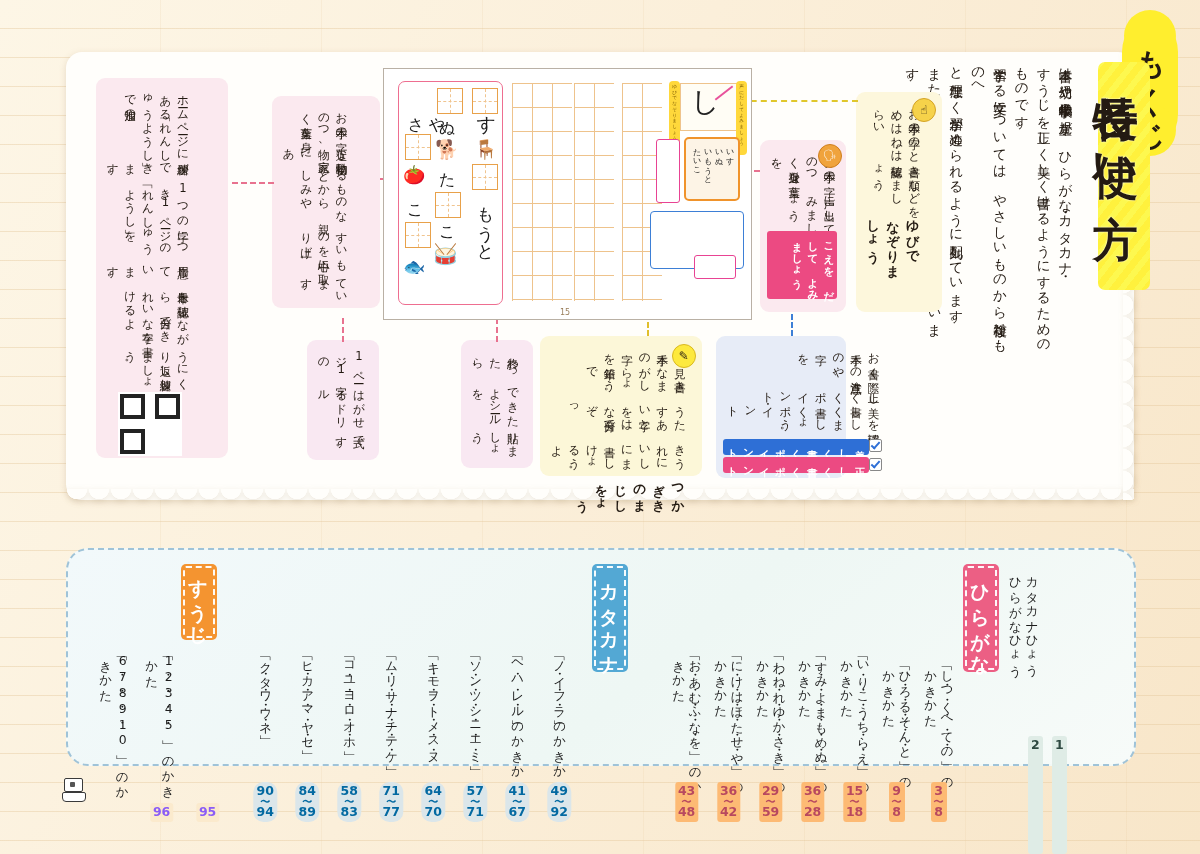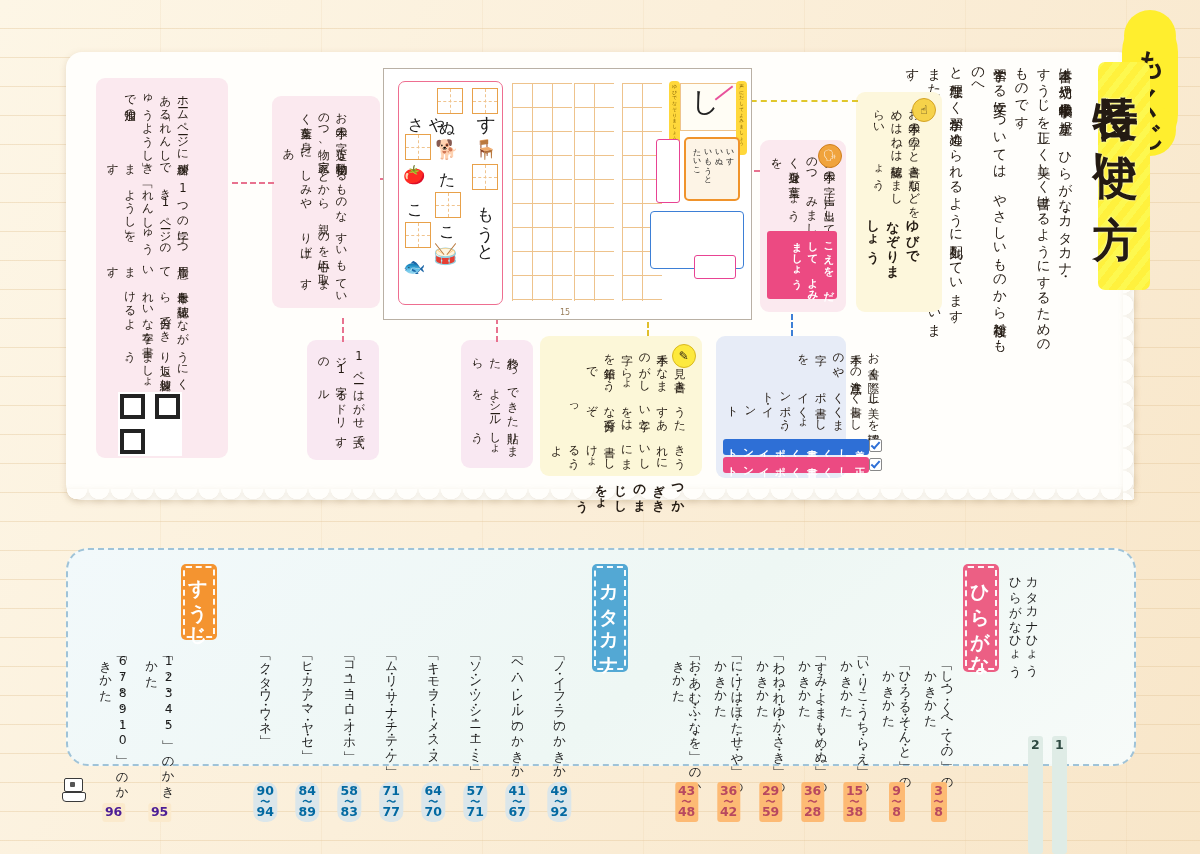--- a/index.html
+++ b/index.html
@@ -146,21 +146,21 @@
   .sec-tag.kata{background:#53a8d4;}
   .sec-tag.suji{background:#f49430;}
 
   .toc-col{position:absolute;bottom:32px;}
   .toc-col .label{font-size:12.4px;line-height:1.34;color:#1d1d1d;letter-spacing:.5px;}
   .pg{position:absolute;bottom:0;left:50%;transform:translateX(-50%);
       font-size:12.5px;font-weight:bold;text-align:center;line-height:1.02;
       padding:3px 3px;border-radius:3px;white-space:nowrap;}
   .pg.h{background:#fdba74;color:#b8485f;margin-top:23px;}
   .pg.k{background:#dbe6ea;color:#0369a1;border-radius:10px;}
-  .pg.s{background:#fbeacd;color:#4c1d95;}
+  .pg.s{background:#fbeacd;color:#8b5cf6;margin-left:48px;}
   .pg.g{background:#dfece6;color:#2f4a42;}
   .pg .tilde{display:block;font-size:10px;line-height:.9;}
 
   
   #chartlabels{position:absolute;right:92px;top:22px;font-size:12.4px;
      line-height:1.35;color:#1d1d1d;letter-spacing:.5px;}
 
   
   #footer{position:absolute;left:62px;top:776px;width:700px;}
   #footer .line{font-size:11.4px;color:#241a12;letter-spacing:.1px;line-height:1.55;}
@@ -393,21 +393,21 @@
   <div class="pg h"><span>3</span><span class="tilde">〜</span><span>8</span></div>
 </div>
 <div class="toc-col" style="left:880px;height:160px;">
   <div class="label vert" style="height:136px;">「ひ・ろ・る・そ・ん・と」
 のかきかた</div>
   <div class="pg h"><span>9</span><span class="tilde">〜</span><span>8</span></div>
 </div>
 <div class="toc-col" style="left:838px;height:170px;">
   <div class="label vert" style="height:148px;">「い・り・こ・う・ち・ら・え」
 のかきかた</div>
-  <div class="pg h"><span>15</span><span class="tilde">〜</span><span>38</span></div>
+  <div class="pg h"><span>15</span><span class="tilde">〜</span><span>18</span></div>
 </div>
 <div class="toc-col" style="left:796px;height:170px;">
   <div class="label vert" style="height:148px;">「す・み・よ・ま・も・め・ぬ」
 のかきかた</div>
   <div class="pg h"><span>36</span><span class="tilde">〜</span><span>28</span></div>
 </div>
 <div class="toc-col" style="left:754px;height:170px;">
   <div class="label vert" style="height:148px;">「わ・ね・れ・ゆ・か・さ・き」
 のかきかた</div>
   <div class="pg h"><span>29</span><span class="tilde">〜</span><span>59</span></div>

